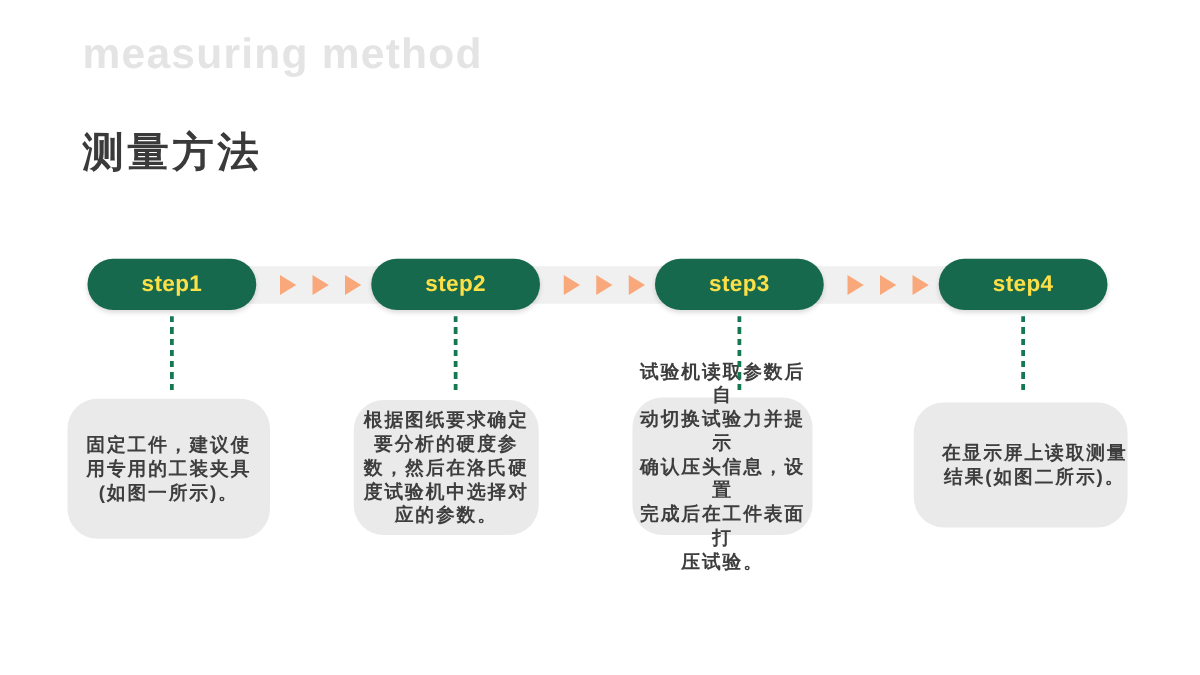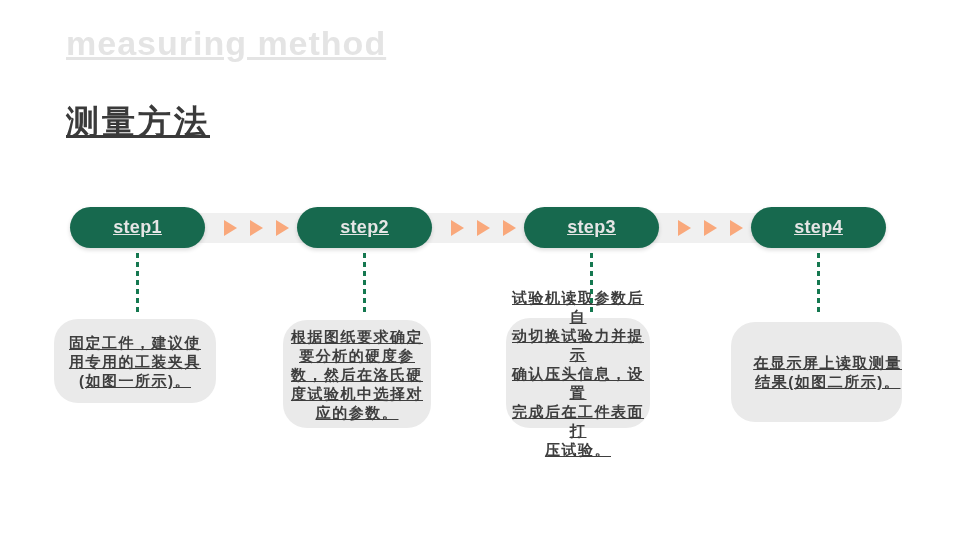--- a/index.html
+++ b/index.html
@@ -1,15 +1,15 @@
 <!DOCTYPE html>
 <html><head>
 <meta charset="utf-8">
 <style>
-  * { margin:0; padding:0; box-sizing:border-box;text-decoration:underline; }
+  * { margin:0; padding:0; box-sizing:border-box; }
   html,body { background:#ffffff; }
   .slide {
     position:relative; width:960px; height:540px; background:#ffffff;
     overflow:hidden; font-family:"Liberation Sans", sans-serif;
   }
   .title-en {
     position:absolute; left:66px; top:24px;
     font-size:34px; font-weight:bold; color:#E4E4E4; letter-spacing:1px;
   }
   .title-zh {
@@ -30,41 +30,41 @@
   .tri {
     width:0; height:0;
     border-left:13px solid #F9A87B;
     border-top:8px solid transparent;
     border-bottom:8px solid transparent;
   }
   .pill {
     position:absolute; top:207px; width:135px; height:41px; z-index:3;
     background:#17694E; border-radius:21px;
     display:flex; align-items:center; justify-content:center;
-    color:#e5e5e5; font-weight:bold; font-size:18px; letter-spacing:0.3px;
+    color:#fde047; font-weight:bold; font-size:18px; letter-spacing:0.3px;
     box-shadow:0 2px 4px rgba(0,0,0,0.15);
   }
   .pill.p1 { left:70px; } .pill.p2 { left:297px;text-align:center; }
   .pill.p3 { left:524px; } .pill.p4 { left:751px; }
   .dash {
     position:absolute; top:253px; height:60px; width:3px; z-index:1;
     background:repeating-linear-gradient(to bottom, #157850 0 5px, transparent 5px 9px);
   }
   .dash.d1 { left:136px; } .dash.d2 { left:363px; }
   .dash.d3 { left:590px; } .dash.d4 { left:817px; }
   .box {
     position:absolute; background:#EAEAEA; border-radius:24px;
     display:flex; align-items:center; justify-content:center;
   }
   .box .txt {
     white-space:pre-line; text-align:center;
     color:#3E3E3E; font-weight:bold; font-size:15px; line-height:19px;
     letter-spacing:1.5px;
   }
-  .box.b1 { left:54px;  top:319px; width:162px; height:84px; }
+  .box.b1 { left:54px;  top:319px; width:162px; height:112px; }
   .box.b2 { left:283px; top:320px; width:148px; height:108px; }
   .box.b3 { left:506px; top:318px; width:144px; height:110px; }
   .box.b4 { left:731px; top:322px; width:171px; height:100px;justify-content:flex-end; }
 </style>
 </head>
 <body>
 
 <div class="slide">
 
   <div class="title-en">measuring method</div>

